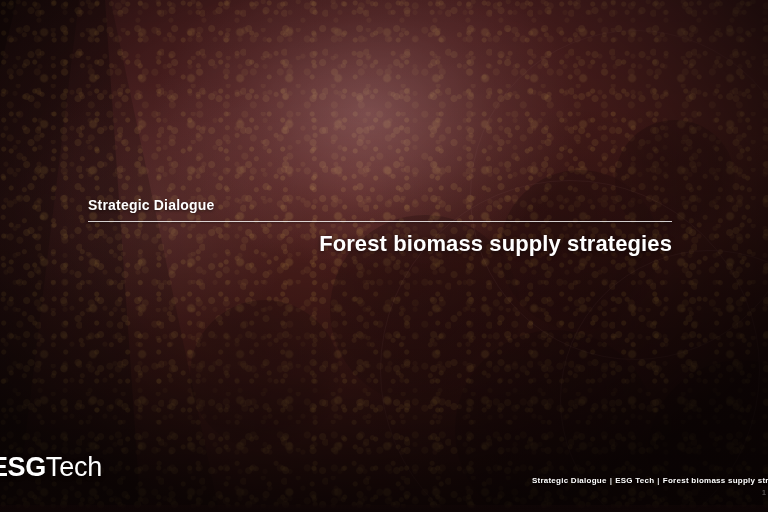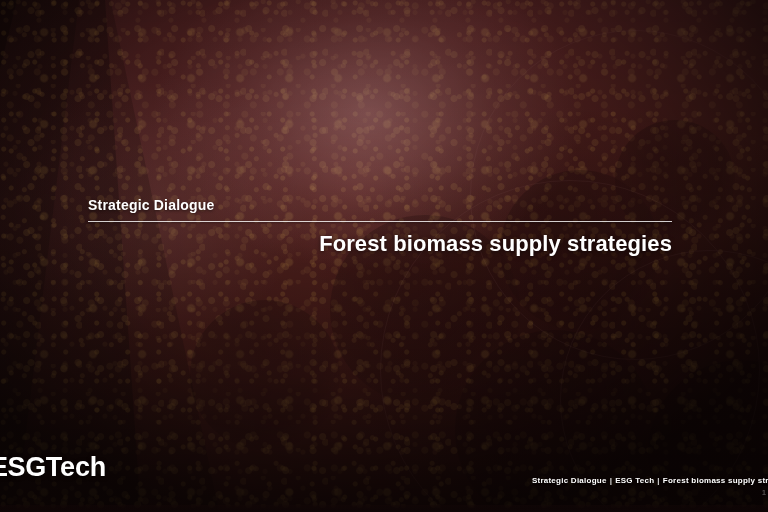--- a/index.html
+++ b/index.html
@@ -108,21 +108,21 @@
   }
 
   
   .logo {
     position:absolute; left:-10px; top:452px;
     font-size:27px; line-height:30px; color:#ffffff;
     white-space:nowrap;
     text-shadow:0 1px 4px rgba(0,0,0,0.60);
   }
   .logo .mark   { font-weight:bold; letter-spacing:-0.4px; }
-  .logo .suffix { font-weight:700; letter-spacing:-0.2px; }
+  .logo .suffix { font-weight:400; letter-spacing:-0.2px; }
 
   
   .footer {
     position:absolute; right:-30px; top:476px;
     font-size:8px; font-weight:bold; color:#ffffff;
     white-space:nowrap; letter-spacing:0.25px;
     text-shadow:0 1px 2px rgba(0,0,0,0.60);
   }
   .footer .sep { opacity:0.85; padding:0 3px; }
 

